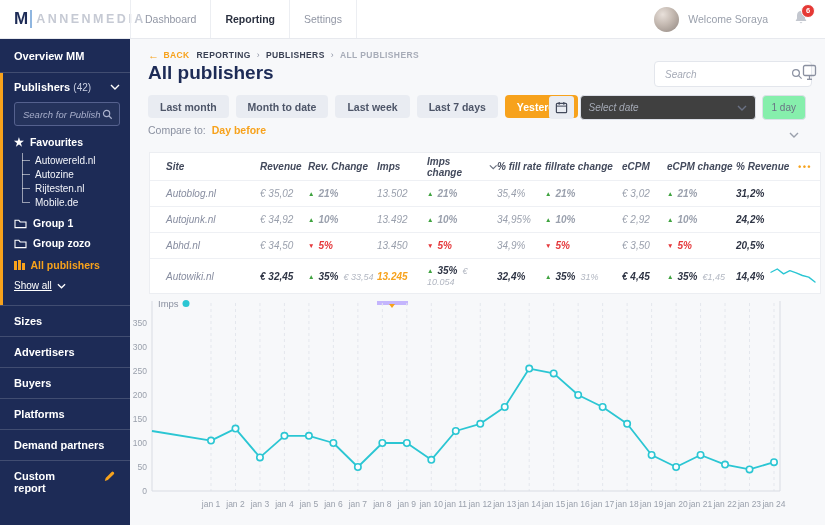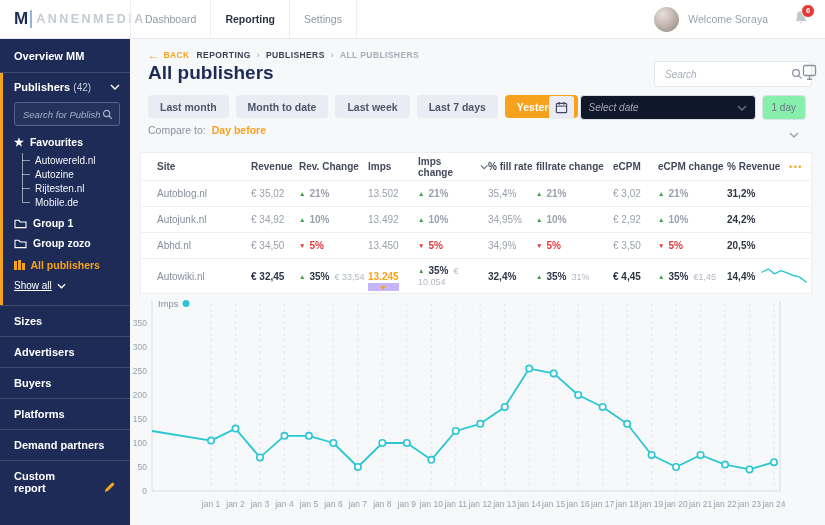--- a/index.html
+++ b/index.html
@@ -40,21 +40,21 @@
   .sb-add{padding:6px 11px 0;font-size:10px;color:#e9ecf5;cursor:pointer;}
   .sb-allpub{display:flex;align-items:center;gap:6px;padding:10px 11px 0;color:#f7a21c;font-size:10.5px;font-weight:700;cursor:pointer;}
   .bars-icon{display:inline-flex;align-items:flex-end;gap:1.5px;height:10px;}
   .bars-icon i{display:block;width:2.5px;background:#f7a21c;}
   .bars-icon i:nth-child(1){height:9px;}
   .bars-icon i:nth-child(2){height:10px;}
   .bars-icon i:nth-child(3){height:7px;}
   .sb-showall{display:flex;align-items:center;gap:5px;padding:9px 11px 6px;font-size:10px;cursor:pointer;}
   .sb-showall .ul{text-decoration:underline;}
   .sb-section{padding:9px 14px;font-size:11px;font-weight:700;border-top:1px solid rgba(255,255,255,.16);cursor:pointer;}
-  .sb-custom{display:flex;align-items:flex-end;}
+  .sb-custom{display:flex;align-items:flex-start;}
   .sb-custom svg{margin-left:16px;}
 
   
   .main{position:absolute;left:130px;top:38px;width:695px;height:487px;background:#f7f8fa;}
   .breadcrumb{position:absolute;left:18px;top:12px;font-size:8.5px;font-weight:700;letter-spacing:.4px;display:flex;align-items:center;gap:7px;}
   .bc-back{color:#f7a21c;cursor:pointer;display:flex;align-items:center;gap:4px;}
   .bc-arrow{font-size:11px;line-height:8px;}
   .bc-item{color:#3a4154;cursor:pointer;}
   .bc-item.last{color:#a7acb8;}
   .bc-sep{color:#8c93a3;font-weight:400;}
@@ -63,49 +63,49 @@
   .search-box{position:absolute;top:23px;left:524px;width:140px;height:24px;background:#fff;border:1px solid #e3e6ec;border-radius:4px;display:flex;align-items:center;padding:0 8px;}
   .search-box input{flex:1;min-width:0;border:none;outline:none;background:transparent;font-size:10px;font-style:italic;color:#555c6e;font-family:"Liberation Sans",sans-serif;}
   .search-box input::placeholder{color:#a5aab6;}
   .export-btn{position:absolute;top:26px;right:8px;cursor:pointer;}
 
   .pills{position:absolute;left:18px;top:57px;display:flex;gap:7px;}
   .pill{height:23px;padding:0 12px;border:none;border-radius:4px;background:#e9ecf2;color:#4d5568;font-size:10.5px;font-weight:600;font-family:"Liberation Sans",sans-serif;cursor:pointer;}
   .pill.active{background:#f7a21c;color:#fff;font-weight:700;}
   .date-group{position:absolute;right:19px;top:57px;display:flex;align-items:center;gap:6px;}
   .cal-btn{width:25px;height:23px;background:#e9ecf2;border-radius:3px;display:flex;align-items:center;justify-content:center;cursor:pointer;}
-  .date-select{width:158px;height:23px;background:#0f172a;border:1px solid #dde0e8;border-radius:4px;display:flex;align-items:center;justify-content:space-between;padding:0 8px;cursor:pointer;}
+  .date-select{width:158px;height:23px;background:#404040;border:1px solid #dde0e8;border-radius:4px;display:flex;align-items:center;justify-content:space-between;padding:0 8px;cursor:pointer;}
   .date-select .ph{font-size:10px;font-style:italic;color:#a5aab6;}
   .day-btn{height:23px;padding:0 9px;background:#86efac;border:1px solid #dde0e8;border-radius:4px;display:flex;align-items:center;font-size:10px;color:#6a7184;cursor:pointer;}
   .compare{position:absolute;left:18px;top:86px;font-size:10.5px;display:flex;gap:6px;text-align:center;}
   .cmp-label{color:#8a90a0;}
   .cmp-value{color:#f7a21c;font-weight:700;cursor:pointer;}
   .cmp-chevron{position:absolute;right:26px;top:86px;cursor:pointer;}
 
   
-  .table{position:absolute;left:10px;top:114px;width:670px;background:#fff;border:1px solid #eceef2;}
+  .table{position:absolute;left:19px;top:114px;width:670px;background:#fff;border:1px solid #eceef2;font-style:italic;}
   .thead,.tr{display:grid;grid-template-columns:110px 48px 69px 50px 70px 48px 77px 45px 69px 62px 22px;align-items:center;}
   .thead{height:27px;}
   .tr{height:25px;border-top:1px solid #eef0f4;position:relative;}
   .tr.hlrow{height:34px;}
   .th{font-size:10px;font-weight:700;color:#434a5c;display:flex;align-items:center;gap:4px;cursor:pointer;}
   .th.more{color:#f7a21c;letter-spacing:1.5px;font-size:9px;}
   .col0{padding-left:16px;}
   .td{font-size:10px;color:#9aa0ad;}
   .td.site{color:#878da0;}
   .td .pct{font-weight:700;color:#9aa0ad;margin-left:4px;}
   .td .pct.down{color:#e5393c;}
   .td .pct.hl{color:#2f3545;}
   .td.val.hl,.td.site.hl{color:#2f3545;font-weight:700;}
   .td.pctcol{font-weight:700;color:#2f3545;}
   .tri{font-size:6.5px;vertical-align:1px;}
   .tri.up{color:#3fa33f;}
   .tri.down{color:#e5393c;}
   .extra{font-size:9px;color:#b2b7c2;margin-left:5px;}
-  .imps-hl{position:relative;color:#f7a21c;font-weight:700;border-bottom:8px solid #c4b5fd;padding-bottom:1px;cursor:pointer;}
+  .imps-hl{position:relative;color:#f7a21c;font-weight:700;border-bottom:4px solid #c4b5fd;padding-bottom:19px;cursor:pointer;}
   .imps-hl::after{content:'';position:absolute;left:50%;margin-left:-3px;bottom:-7px;border-left:3px solid transparent;border-right:3px solid transparent;border-top:4px solid #f7a21c;}
   .spark{position:absolute;right:4px;top:8px;}
 
   
   .chart{position:absolute;left:0;top:255px;}
   .leg{font-size:9.5px;fill:#8a90a0;}
   .ytick,.xtick{font-size:8.5px;fill:#9aa0ac;}
   .sortchev{width:9px;height:6px;}
 </style>
 </head>

